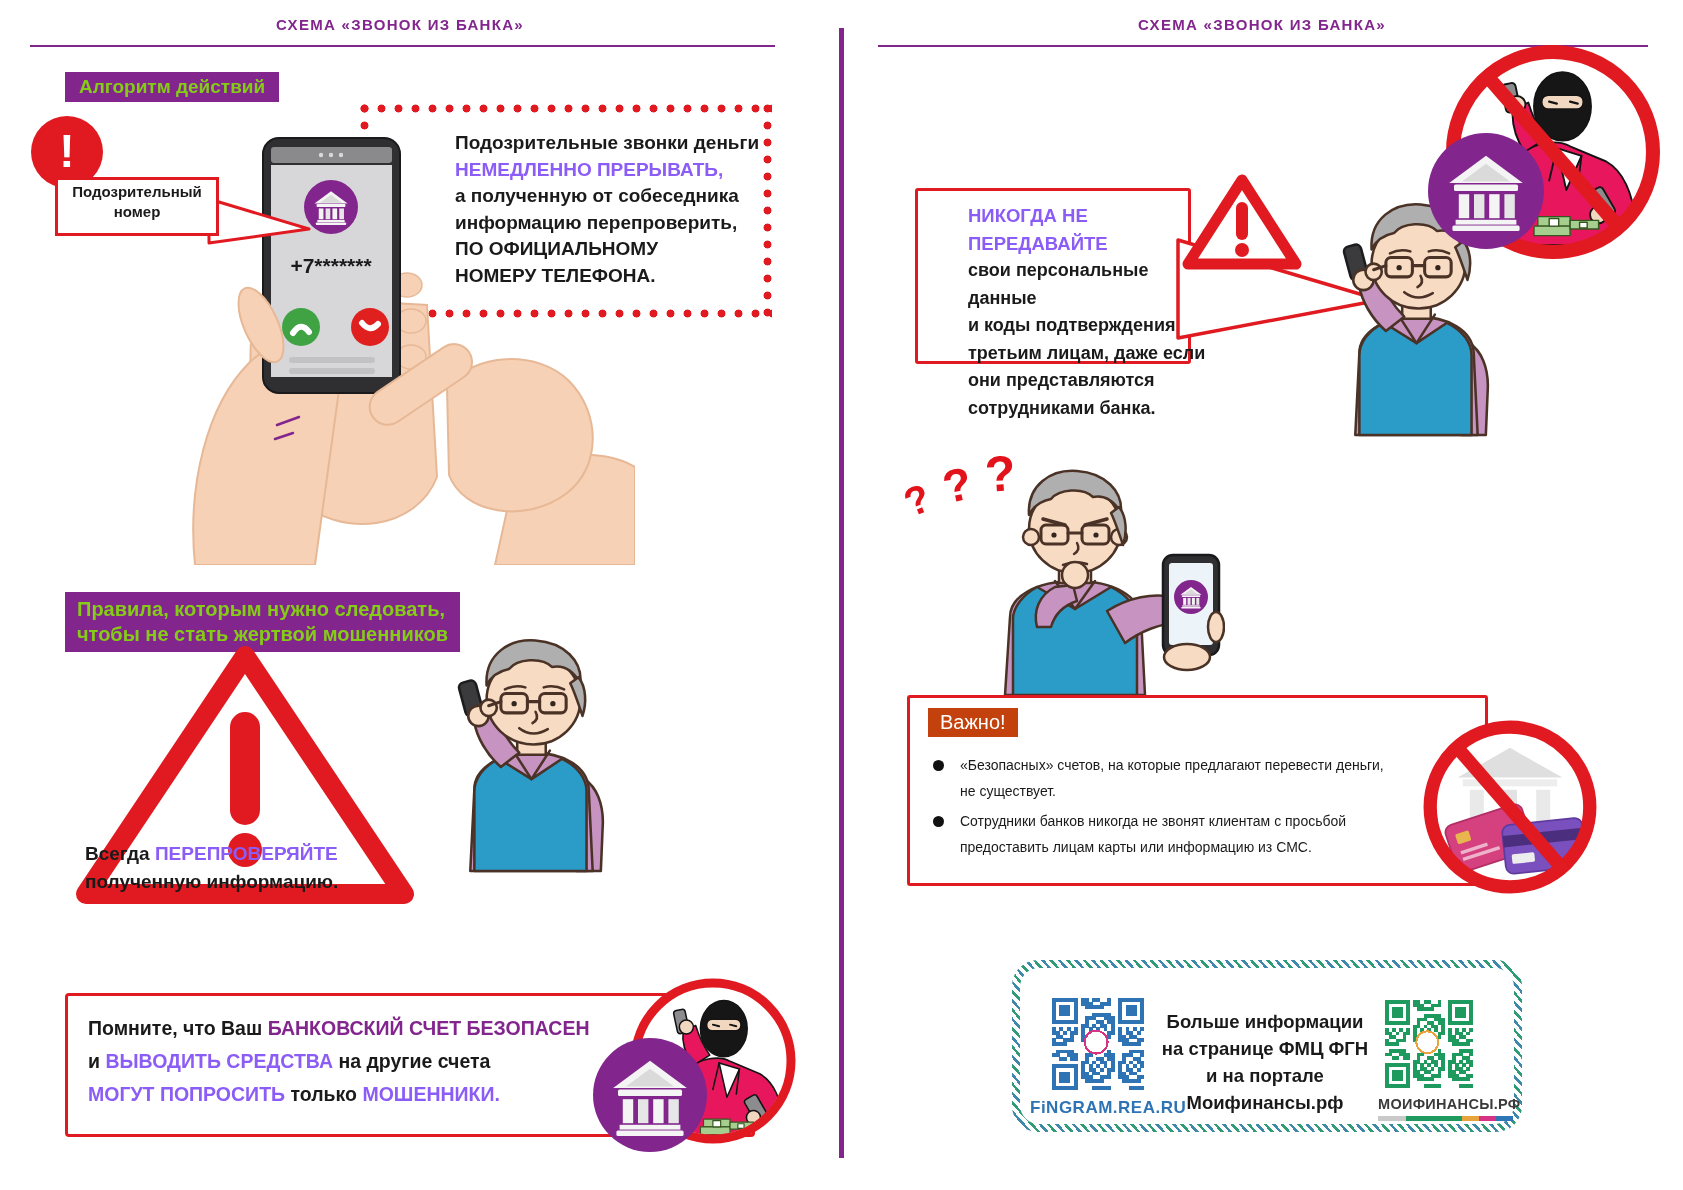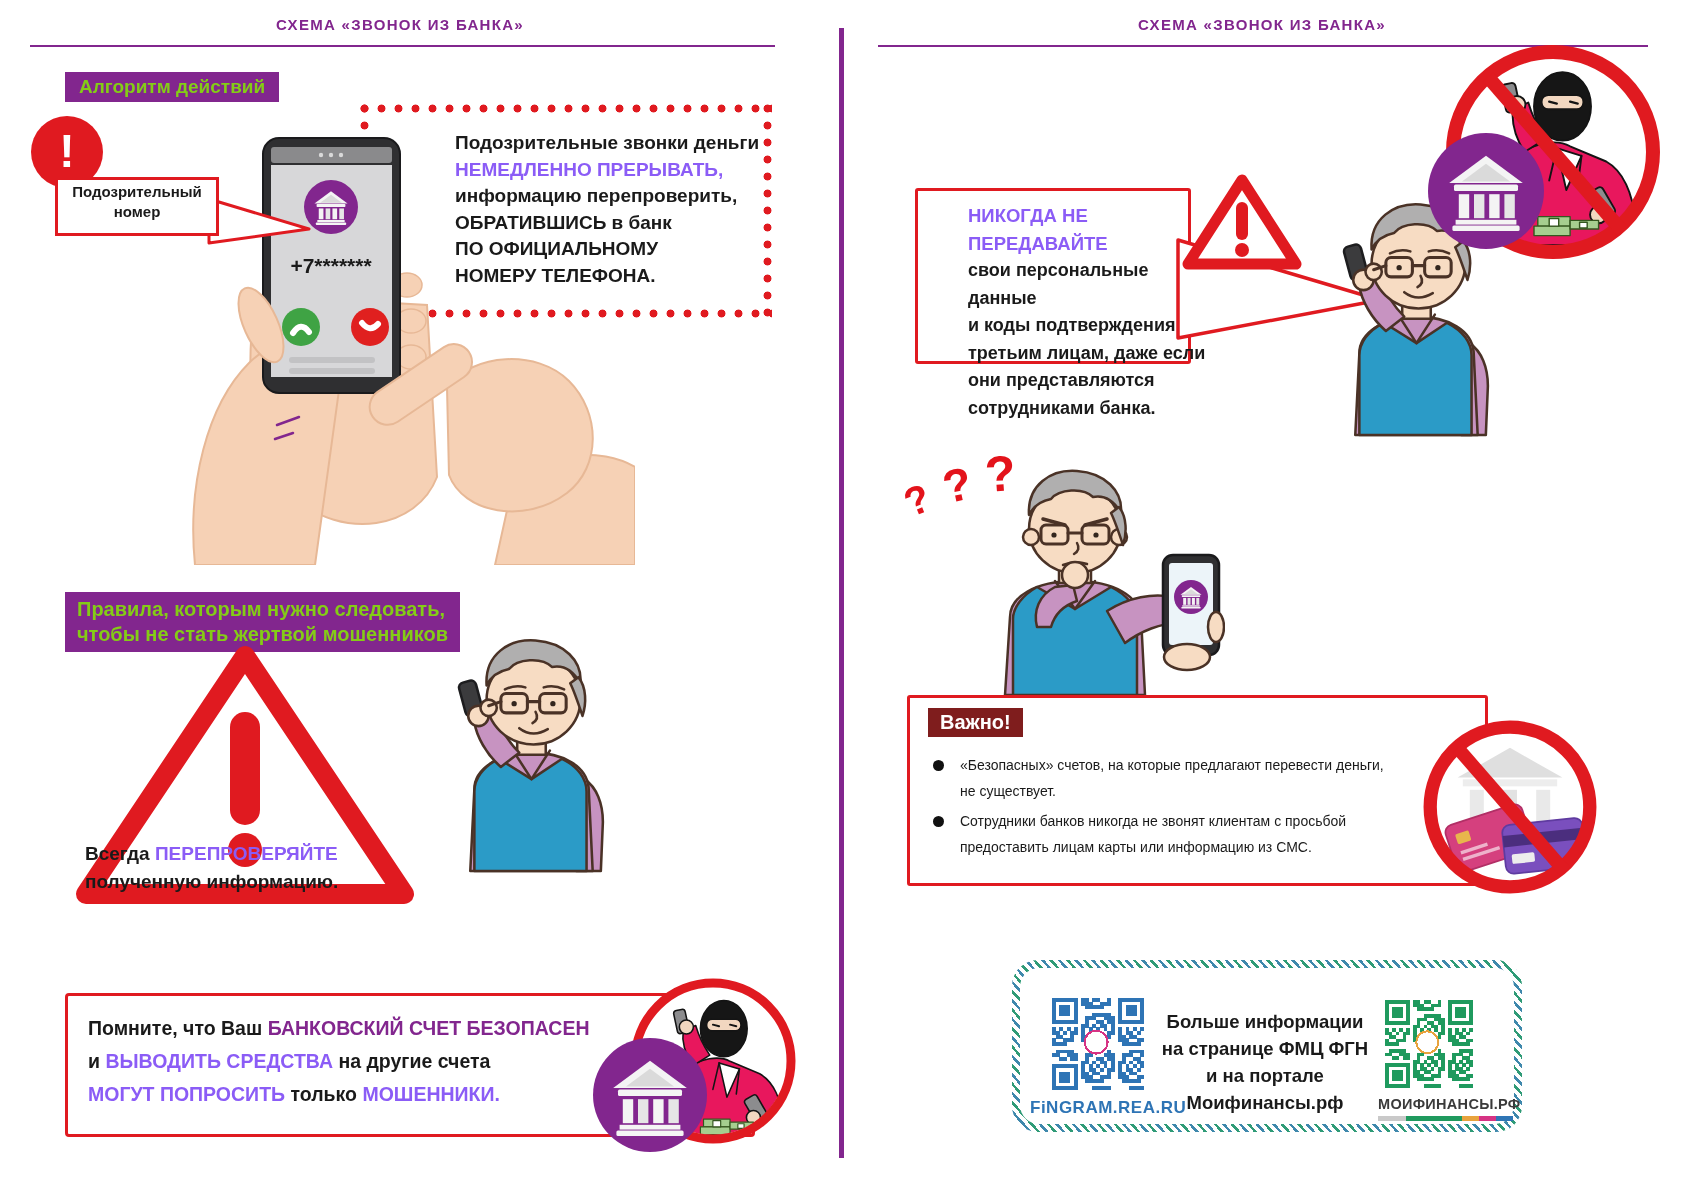--- a/index.html
+++ b/index.html
@@ -22,21 +22,21 @@
   .dots-v{width:9px;background-image:radial-gradient(circle at 4.5px 4.5px,#E01A20 3.6px,transparent 4.3px);
           background-size:9px 17px;background-repeat:repeat-y}
   .dotted-text{font-size:19px;line-height:26.5px;font-weight:600}
   .dotted-text .b{font-weight:800}
   .red-t{color:#8b5cf6}
   .purple-t{color:#82268E}
   .tri-text{font-size:19px;font-weight:800;line-height:28px;}
   .bbox-text{font-size:19.5px;font-weight:800;line-height:33px}
   .nbox-text{font-size:18px;line-height:27.5px;font-weight:600}
   .nbox-text .t1{font-weight:800;font-size:18.5px}
-  .imp-badge{background:#7f1d1d;color:#fff;font-weight:700;font-size:20px;padding:3px 12px;display:inline-block}
+  .imp-badge{background:#c2410c;color:#fff;font-weight:400;font-size:20px;padding:3px 12px;display:inline-block}
   .bullet-row{display:flex;align-items:flex-start}
   .bullet-dot{width:11px;height:11px;border-radius:50%;background:#111;margin:8px 16px 0 0;flex:none}
   .bullet-text{font-size:14px;font-weight:400;line-height:26px;width:430px}
   .qr-wrap{border-radius:26px;padding:8px;
      background:repeating-linear-gradient(48deg,#3E88AC 0 2.6px,#ffffff 2.6px 6.2px,#2F9B77 6.2px 8.8px,#ffffff 8.8px 12.4px)}
   .qr-inner{width:100%;height:100%;background:#fff;border-radius:19px;box-sizing:border-box}
   .qr-sq{position:absolute}
   .qr-info{font-size:18.5px;font-weight:800;line-height:27px;text-align:center}
   .fingram{color:#2E74B5;font-weight:800;font-size:17px;letter-spacing:.5px}
   .moifin{color:#3A3A3A;font-weight:800;font-size:14.5px;letter-spacing:.3px}
@@ -138,22 +138,22 @@
   <div class="abs pbadge badge1" style="left:65px;top:72px">Алгоритм действий</div>
 
   <div class="abs dots-h" style="left:360px;top:104px;width:412px"></div>
   <div class="abs dots-h" style="left:360px;top:309px;width:412px"></div>
   <div class="abs dots-v" style="left:360px;top:104px;height:214px"></div>
   <div class="abs dots-v" style="left:763px;top:104px;height:214px"></div>
 
   <div class="abs dotted-text" style="left:455px;top:130px;width:310px">
     <div>Подозрительные звонки деньги</div>
     <div class="b red-t">НЕМЕДЛЕННО ПРЕРЫВАТЬ,</div>
+    <div>а полученную от собеседника</div>
     <div>информацию перепроверить,</div>
-    <div><span class="b">ОБРАТИВШИСЬ</span><span> в банк</span></div>
     <div class="b">ПО ОФИЦИАЛЬНОМУ</div>
     <div class="b">НОМЕРУ ТЕЛЕФОНА.</div>
   </div>
 
   <svg class="abs" style="left:165px;top:95px" width="470" height="470" viewBox="0 0 470 470">
     <path d="M90,200 C78,300 88,360 128,402 C178,446 252,434 272,382 L262,210 Z" fill="#F6D1B5" stroke="#E7B896" stroke-width="2"></path>
     <path d="M30,470 C22,390 42,310 84,268 C110,242 150,240 178,266 L150,470 Z" fill="#F6D1B5" stroke="#E7B896" stroke-width="2"></path>
     <path d="M112,330 l22,-8 M110,344 l18,-6" stroke="#82268E" stroke-width="2.5" fill="none" stroke-linecap="round"></path>
     <g>
       <ellipse cx="242" cy="190" rx="15" ry="12" fill="#F6D1B5" stroke="#E7B896" stroke-width="1.5"></ellipse>

